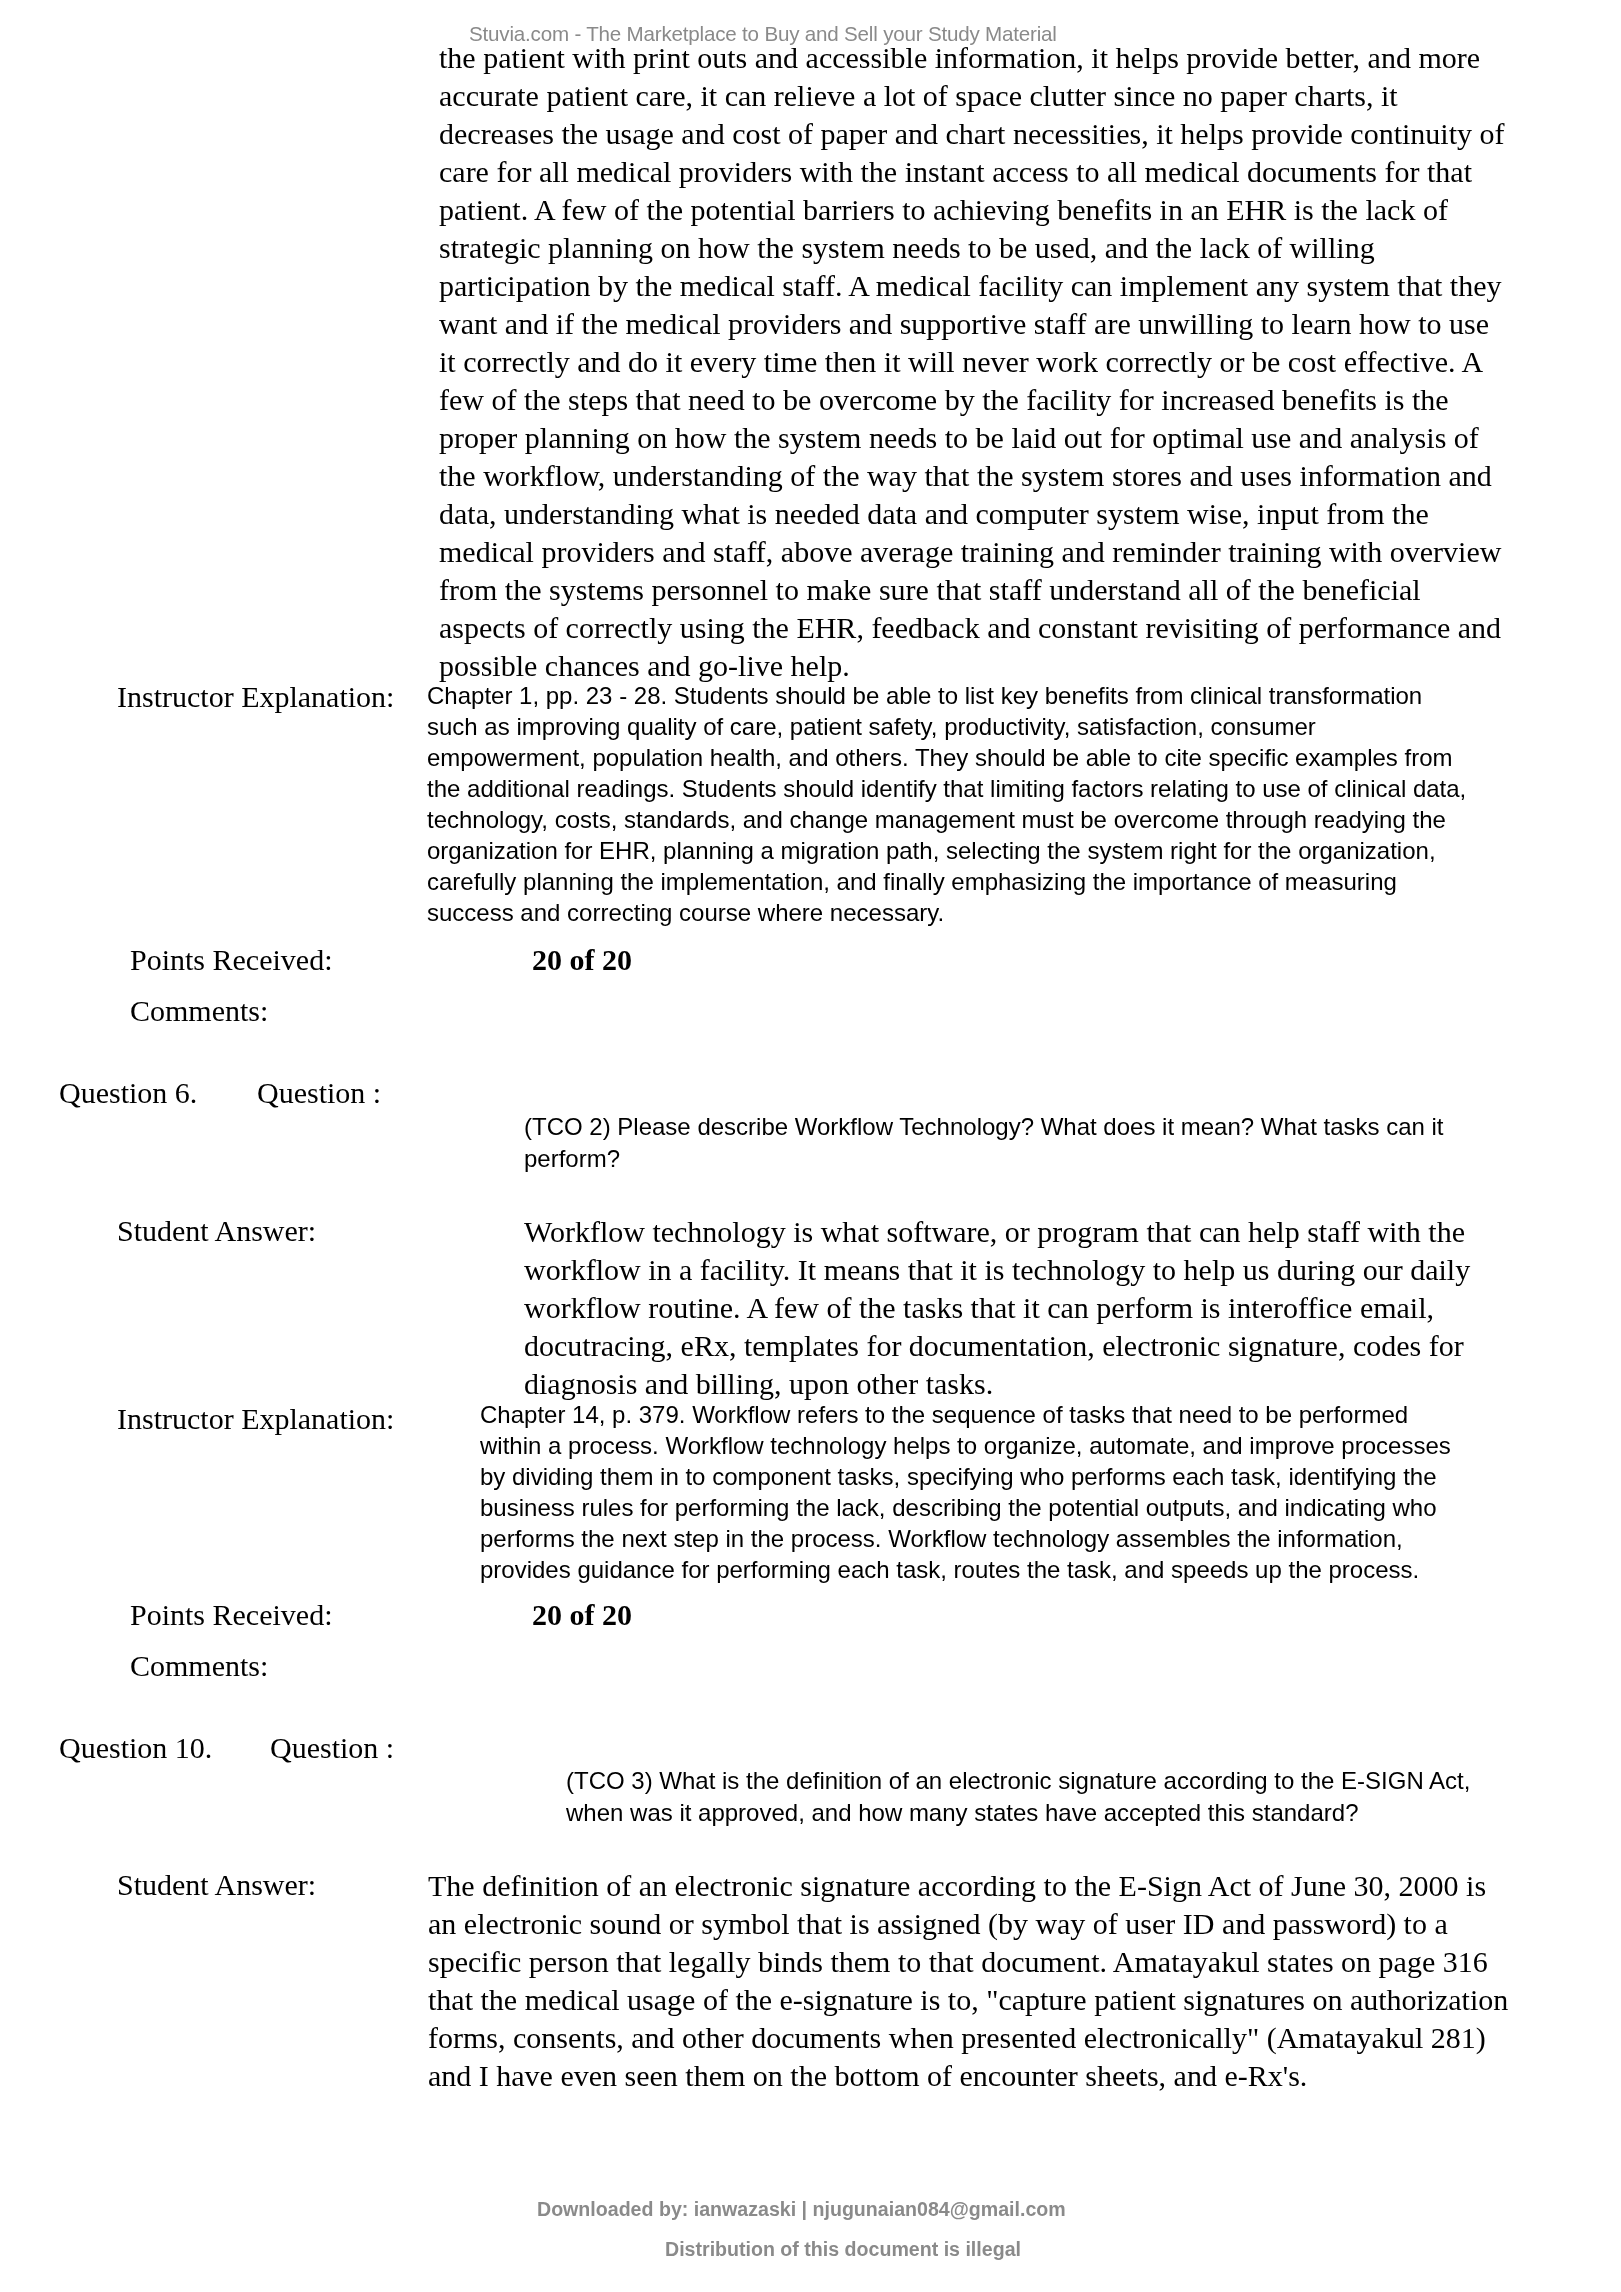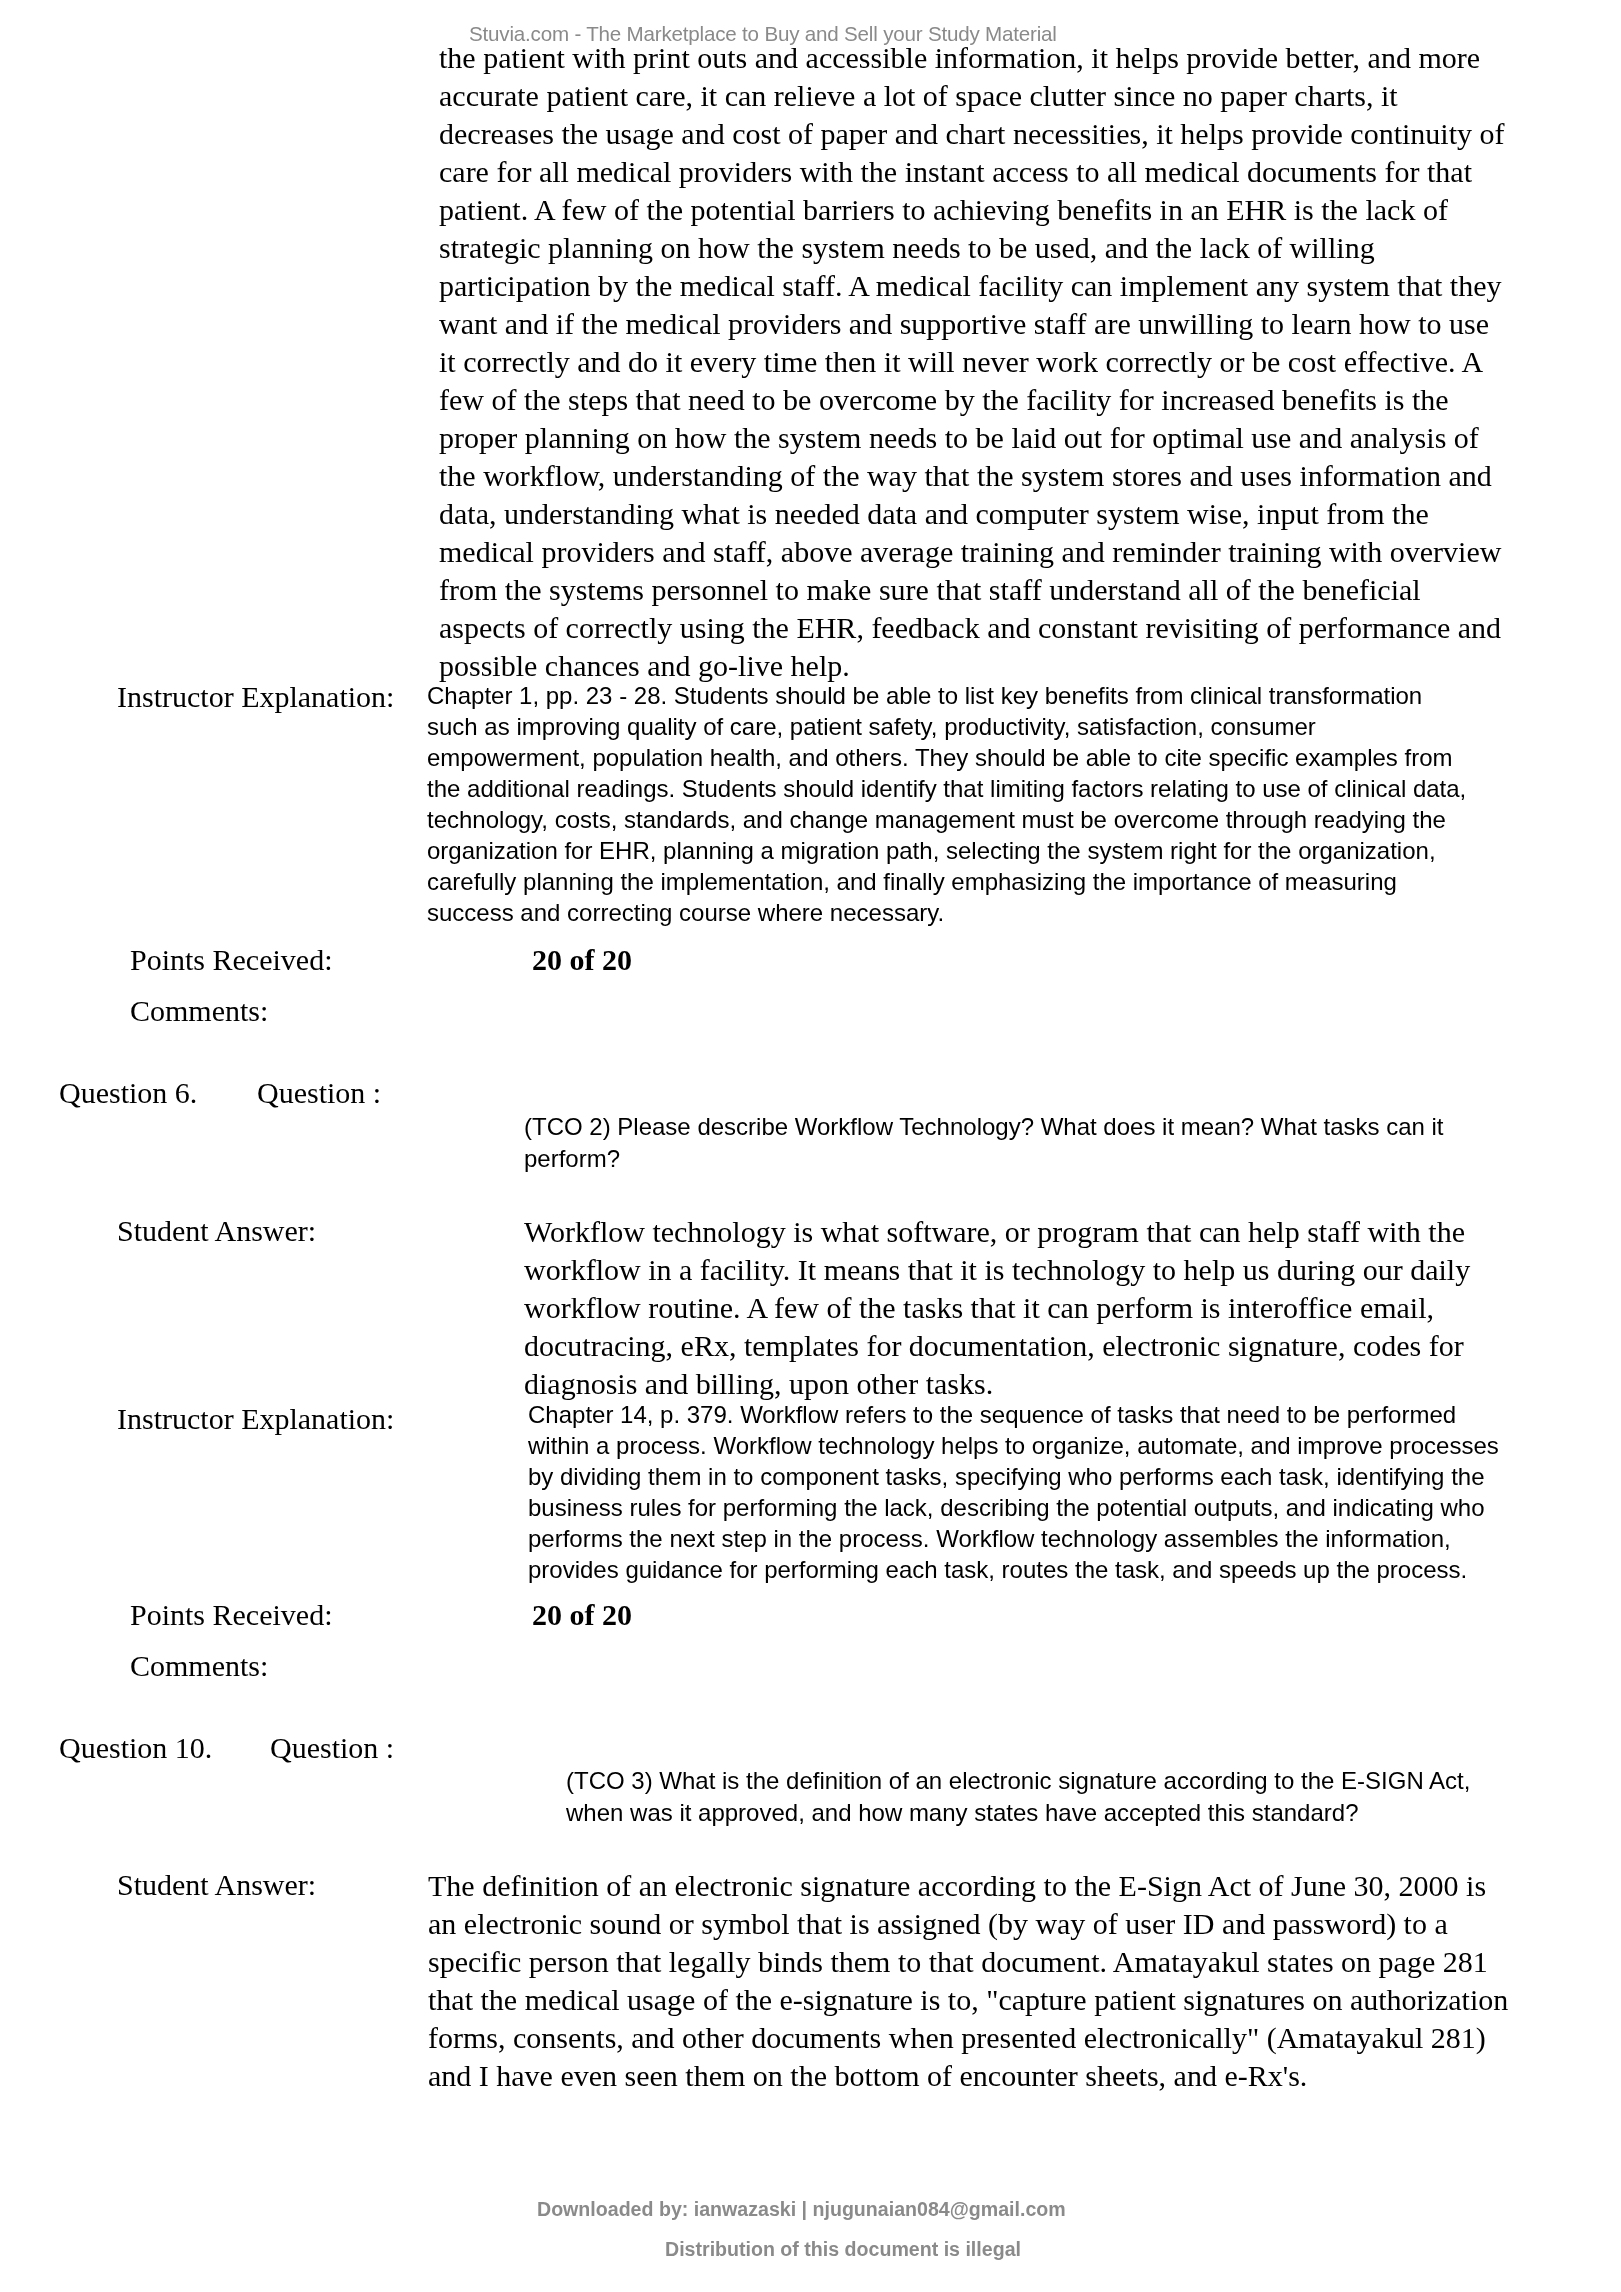--- a/index.html
+++ b/index.html
@@ -69,21 +69,21 @@
 <div class="abs serif label" style="left:117px; top:1214px;">Student Answer:</div>
 <div class="abs serif body-para" style="left:524px; top:1213px;">
   <span class="ln">Workflow technology is what software, or program that can help staff with the</span>
   <span class="ln">workflow in a facility. It means that it is technology to help us during our daily</span>
   <span class="ln">workflow routine. A few of the tasks that it can perform is interoffice email,</span>
   <span class="ln">docutracing, eRx, templates for documentation, electronic signature, codes for</span>
   <span class="ln">diagnosis and billing, upon other tasks.</span>
 </div>
 
 <div class="abs serif label" style="left:117px; top:1402px;">Instructor Explanation:</div>
-<div class="abs sans expl" style="left:480px; top:1399px;margin-left:48px;">
+<div class="abs sans expl" style="left:480px; top:1399px;">
   <span class="ln">Chapter 14, p. 379. Workflow refers to the sequence of tasks that need to be performed</span>
   <span class="ln">within a process. Workflow technology helps to organize, automate, and improve processes</span>
   <span class="ln">by dividing them in to component tasks, specifying who performs each task, identifying the</span>
   <span class="ln">business rules for performing the lack, describing the potential outputs, and indicating who</span>
   <span class="ln">performs the next step in the process. Workflow technology assembles the information,</span>
   <span class="ln">provides guidance for performing each task, routes the task, and speeds up the process.</span>
 </div>
 
 <div class="abs serif label" style="left:130px; top:1598px;">Points Received:</div>
 <div class="abs serif points" style="left:532px; top:1598px;">20 of 20</div>
@@ -93,21 +93,21 @@
 <div class="abs serif label" style="left:270px; top:1731px;">Question :</div>
 <div class="abs sans qtext" style="left:524px; top:1765px;margin-left:42px;">
   <span class="ln">(TCO 3) What is the definition of an electronic signature according to the E-SIGN Act,</span>
   <span class="ln">when was it approved, and how many states have accepted this standard?</span>
 </div>
 
 <div class="abs serif label" style="left:117px; top:1868px;">Student Answer:</div>
 <div class="abs serif body-para" style="left:428px; top:1867px;">
   <span class="ln">The definition of an electronic signature according to the E-Sign Act of June 30, 2000 is</span>
   <span class="ln">an electronic sound or symbol that is assigned (by way of user ID and password) to a</span>
-  <span class="ln">specific person that legally binds them to that document. Amatayakul states on page 281</span>
+  <span class="ln">specific person that legally binds them to that document. Amatayakul states on page 316</span>
   <span class="ln">that the medical usage of the e-signature is to, "capture patient signatures on authorization</span>
   <span class="ln">forms, consents, and other documents when presented electronically" (Amatayakul 281)</span>
   <span class="ln">and I have even seen them on the bottom of encounter sheets, and e-Rx's.</span>
 </div>
 
 <div class="abs sans footer" style="left:537px; top:2198px;">Downloaded by: ianwazaski | njugunaian084@gmail.com</div>
 <div class="abs sans footer" style="left:633px; top:2238px;margin-left:32px;">Distribution of this document is illegal</div>
 
 
 </body></html>

